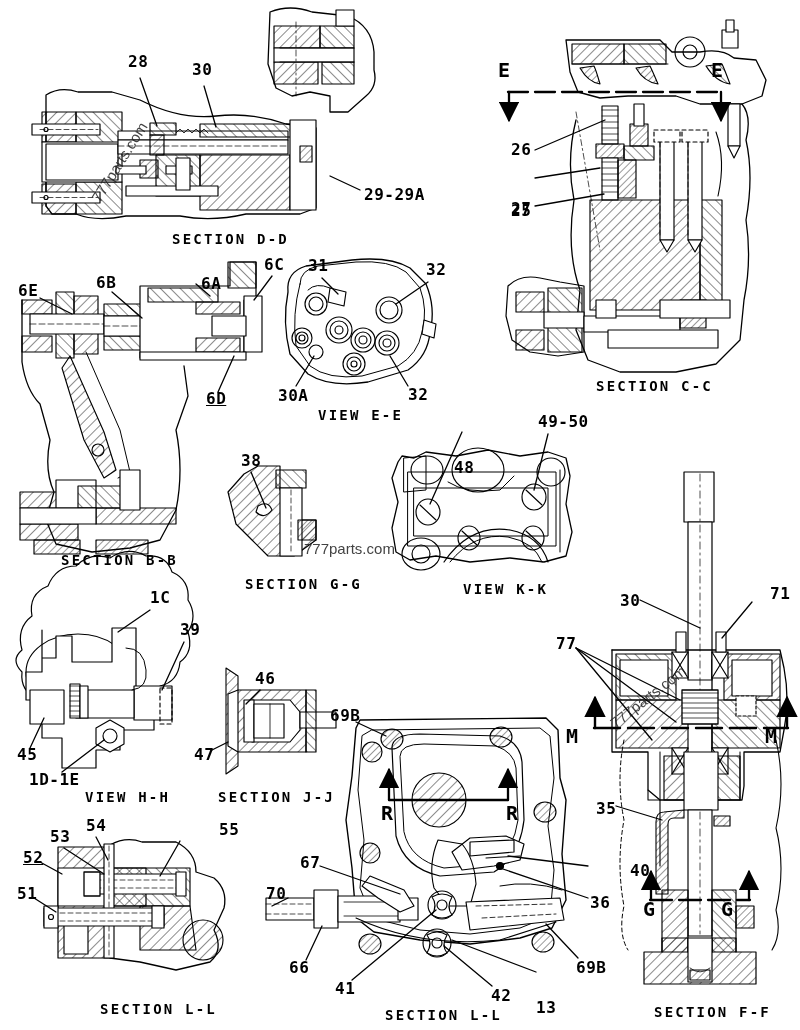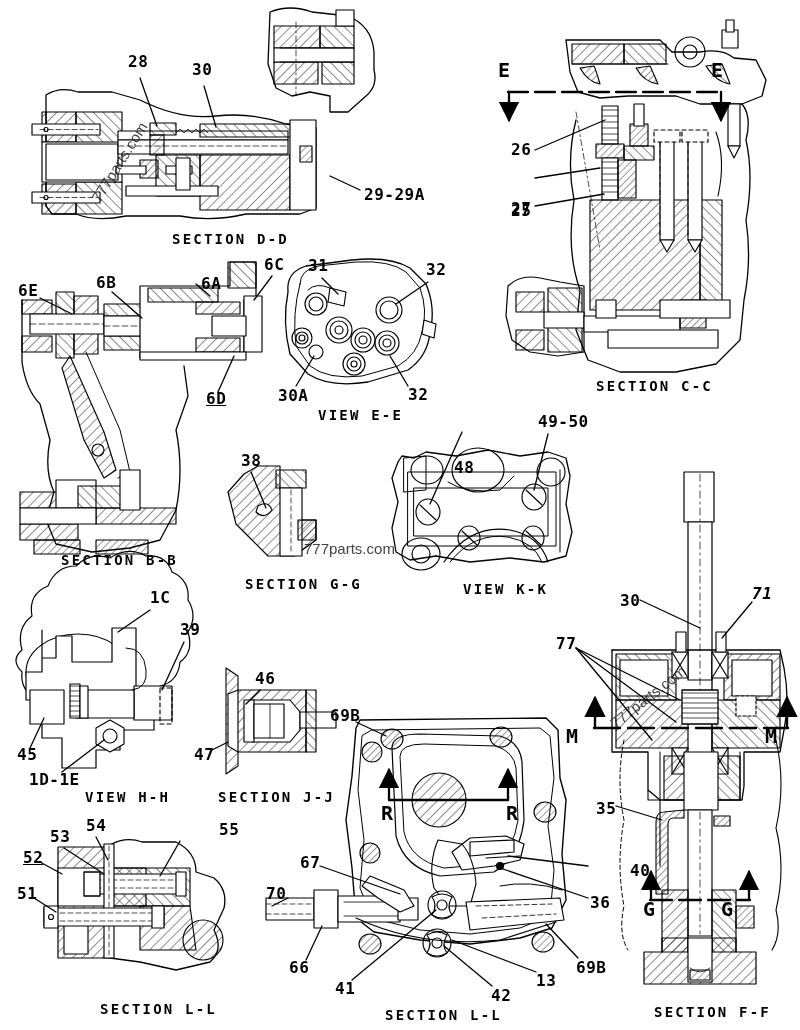--- a/index.html
+++ b/index.html
@@ -580,25 +580,25 @@
   <span class="lbl" style="left:330px;top:706px;">69B</span>
   <span class="sec" style="left:381px;top:801px;">R</span>
   <span class="sec" style="left:506px;top:801px;">R</span>
   <span class="lbl" style="left:300px;top:853px;">67</span>
   <span class="lbl" style="left:590px;top:861px;margin-left:40px;">40</span>
   <span class="lbl" style="left:266px;top:884px;">70</span>
   <span class="lbl" style="left:590px;top:893px;">36</span>
   <span class="lbl" style="left:289px;top:958px;">66</span>
   <span class="lbl" style="left:335px;top:979px;">41</span>
   <span class="lbl" style="left:491px;top:986px;">42</span>
-  <span class="lbl" style="left:536px;top:971px;">13</span>
+  <span class="lbl" style="left:536px;top:998px;">13</span>
   <span class="lbl" style="left:576px;top:958px;">69B</span>
 
   <span class="lbl" style="left:620px;top:591px;">30</span>
-  <span class="lbl" style="left:752px;top:584px;font-style:italic;">71</span>
+  <span class="lbl" style="left:770px;top:584px;">71</span>
   <span class="lbl" style="left:556px;top:634px;">77</span>
   <span class="sec" style="left:566px;top:724px;">M</span>
   <span class="sec" style="left:765px;top:724px;">M</span>
   <span class="lbl" style="left:596px;top:799px;">35</span>
   <span class="sec" style="left:643px;top:897px;">G</span>
   <span class="sec" style="left:721px;top:897px;">G</span>
 </div>
 
 <div>
   <span class="cap" style="left:172px;top:231px;">SECTION D-D</span>

